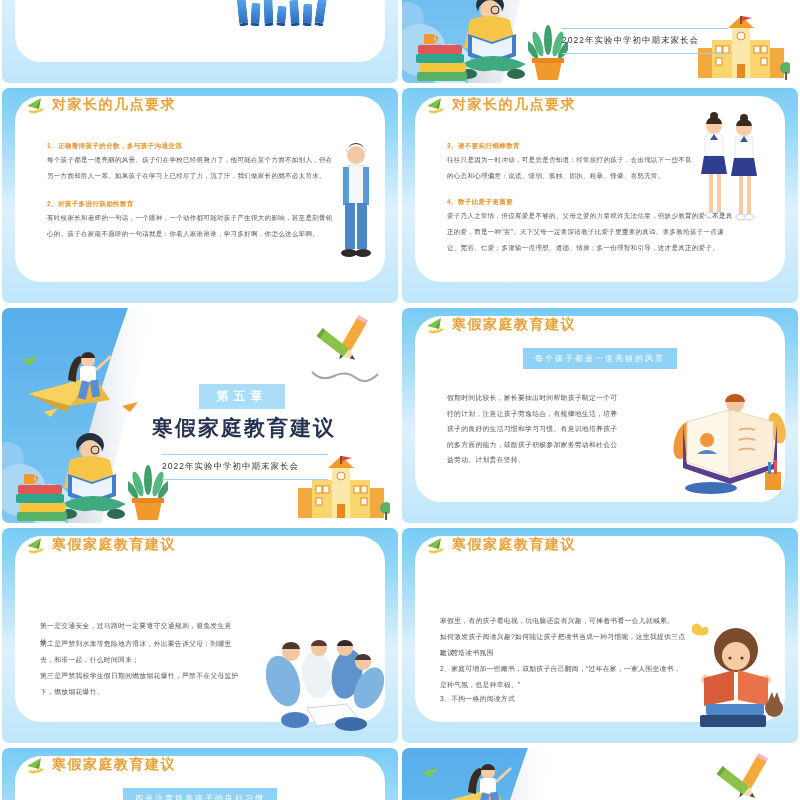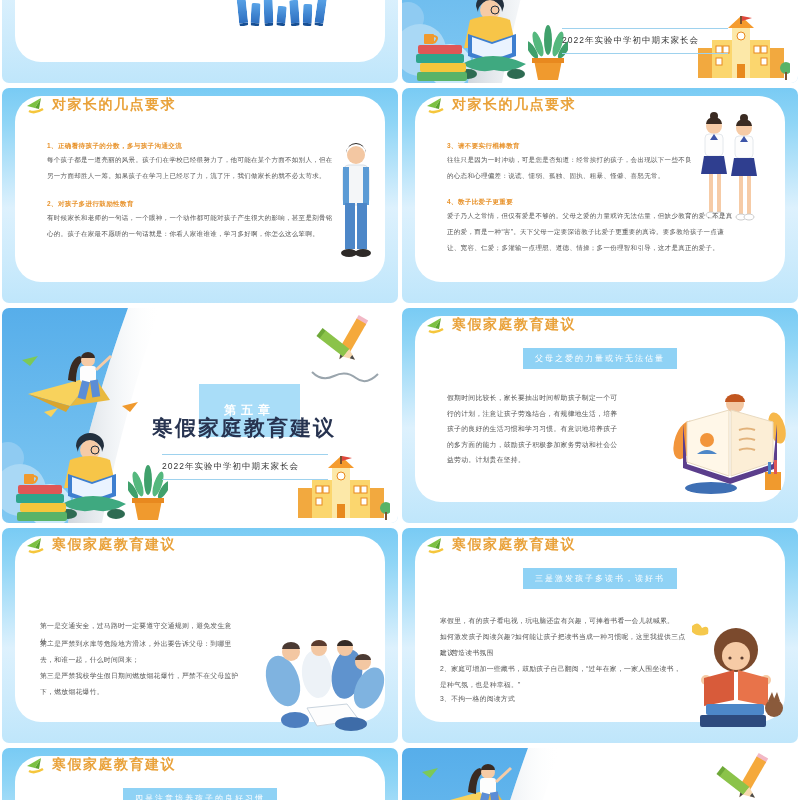--- a/index.html
+++ b/index.html
@@ -17,22 +17,22 @@
   
   .banner{position:absolute;top:40px;left:50%;transform:translateX(-50%);z-index:3;
           background:var(--banner);color:#fff;font-size:8px;letter-spacing:2px;
           padding:5px 12px;white-space:nowrap;}
   
   .sec-h{position:absolute;z-index:3;font-size:6.5px;font-weight:bold;color:#E8932C;letter-spacing:.4px;}
   .sec-p{position:absolute;z-index:3;font-size:6.5px;color:#555;line-height:16px;letter-spacing:.3px;}
   .adv-p{position:absolute;z-index:3;font-size:6.8px;color:#555;line-height:15.5px;letter-spacing:.3px;}
   .illu{position:absolute;z-index:2;}
   
-  .ch-badge{position:absolute;left:197px;top:76px;width:101px;text-align:center;z-index:3;
-            background:#A9DDF8;color:#fff;font-size:12px;font-weight:bold;letter-spacing:5px;padding:18px 0;}
+  .ch-badge{position:absolute;left:197px;top:76px;width:86px;text-align:center;z-index:3;
+            background:#A9DDF8;color:#fff;font-size:12px;font-weight:bold;letter-spacing:5px;padding:4px 0;}
   .ch-title{position:absolute;left:92px;width:300px;top:106px;text-align:center;z-index:3;
             font-size:21px;font-weight:bold;letter-spacing:2px;color:var(--dark-title);}
   .ch-sub{position:absolute;left:160px;width:166px;top:146px;text-align:left;z-index:3;
           font-size:8.5px;color:#333;letter-spacing:1px;padding:6px 0;
           border-top:1px solid #9ED2EE;border-bottom:1px solid #9ED2EE;}
   .ch-band{position:absolute;left:0;right:0;bottom:0;height:9px;background:#BDE5FA;z-index:1;}
   
   .strokes{position:absolute;left:236px;top:130px;display:flex;align-items:flex-end;gap:4px;z-index:3;}
   .strokes span{display:inline-block;width:9px;border-radius:2px;
                 background:linear-gradient(180deg,#5AA4E8,#2E6FC0);border-bottom:3px solid #174F93;}
@@ -301,21 +301,21 @@
   <div class="slide">
     <div class="card"></div>
     <div class="hdr">
       <svg width="20" height="20" viewBox="0 0 20 20">
         <polygon points="1,11 15,3 9,13" fill="#7CC142"></polygon>
           <polygon points="9,13 15,3 13,14" fill="#5CA32E"></polygon>
         <path d="M3,16 q6,3 14,-2" stroke="#F5C63C" stroke-width="2.5" fill="none"></path>
       </svg>
       <span class="ttl">寒假家庭教育建议</span>
     </div>
-    <div class="banner">父母之爱的力量或许无法估量</div>
+    <div class="banner">每个孩子都是一道亮丽的风景</div>
     <div class="adv-p" style="left:45px;top:82px;width:172px">假期时间比较长，家长要抽出时间帮助孩子制定一个可行的计划，注意让孩子劳逸结合，有规律地生活，培养孩子的良好的生活习惯和学习习惯。有意识地培养孩子的多方面的能力，鼓励孩子积极参加家务劳动和社会公益劳动。计划贵在坚持。</div>
     <svg class="illu" style="right:10px;top:80px" width="115" height="112" viewBox="0 0 115 112">
       <ellipse cx="12" cy="52" rx="10" ry="20" fill="#F2953B" transform="rotate(20 12 52)"></ellipse>
       <ellipse cx="104" cy="40" rx="8" ry="16" fill="#F7B84B" transform="rotate(-15 104 40)"></ellipse>
       <circle cx="62" cy="16" r="9" fill="#F3C7A2"></circle>
         <path d="M52,14 a10,8 0 0 1 20,0 z" fill="#C2561F"></path>
       <path d="M10,36 L10,80 L57,96 L104,80 L104,36 L100,76 L57,90 L14,76 Z" fill="#5B3E8C"></path>
       <path d="M14,34 L56,22 L56,88 L14,74 Z" fill="#FFF7E8" stroke="#E8D9BF"></path>
       <path d="M100,34 L58,22 L58,88 L100,74 Z" fill="#FCEED6" stroke="#E8D9BF"></path>
       <path d="M66,42 q8,-3 16,0 M66,52 q8,-3 16,0 M66,62 q8,-3 16,0" stroke="#E2B27A" fill="none" stroke-width="2"></path>
@@ -363,21 +363,20 @@
   <div class="slide">
     <div class="card"></div>
     <div class="hdr">
       <svg width="20" height="20" viewBox="0 0 20 20">
         <polygon points="1,11 15,3 9,13" fill="#7CC142"></polygon>
           <polygon points="9,13 15,3 13,14" fill="#5CA32E"></polygon>
         <path d="M3,16 q6,3 14,-2" stroke="#F5C63C" stroke-width="2.5" fill="none"></path>
       </svg>
       <span class="ttl">寒假家庭教育建议</span>
     </div>
-    <div class="banner">三是激发孩子多读书，读好书</div>
     <div class="adv-p" style="left:38px;top:85px;width:250px">寒假里，有的孩子看电视，玩电脑还蛮有兴趣，可捧着书看一会儿就喊累。</div>
     <div class="adv-p" style="left:38px;top:101px;width:250px">如何激发孩子阅读兴趣?如何能让孩子把读书当成一种习惯呢，这里我提供三点建议。</div>
     <div class="adv-p" style="left:38px;top:117px;width:250px">1、营造读书氛围</div>
     <div class="adv-p" style="left:38px;top:133px;width:242px">2、家庭可增加一些藏书，鼓励孩子自己翻阅，“过年在家，一家人围坐读书，是种气氛，也是种幸福。”</div>
     <div class="adv-p" style="left:38px;top:163px;width:242px">3、不拘一格的阅读方式</div>
     <svg class="illu" style="right:14px;top:92px" width="100" height="112" viewBox="0 0 100 112">
       <path d="M8,6 q6,-6 10,2 q8,-4 6,6 q-10,4 -16,-2 z" fill="#F5C84C"></path>
       <circle cx="52" cy="30" r="22" fill="#7B4A2D"></circle>
         <circle cx="52" cy="36" r="14" fill="#F6CBA6"></circle>
       <circle cx="46" cy="38" r="1.6" fill="#5A3B2E"></circle>

